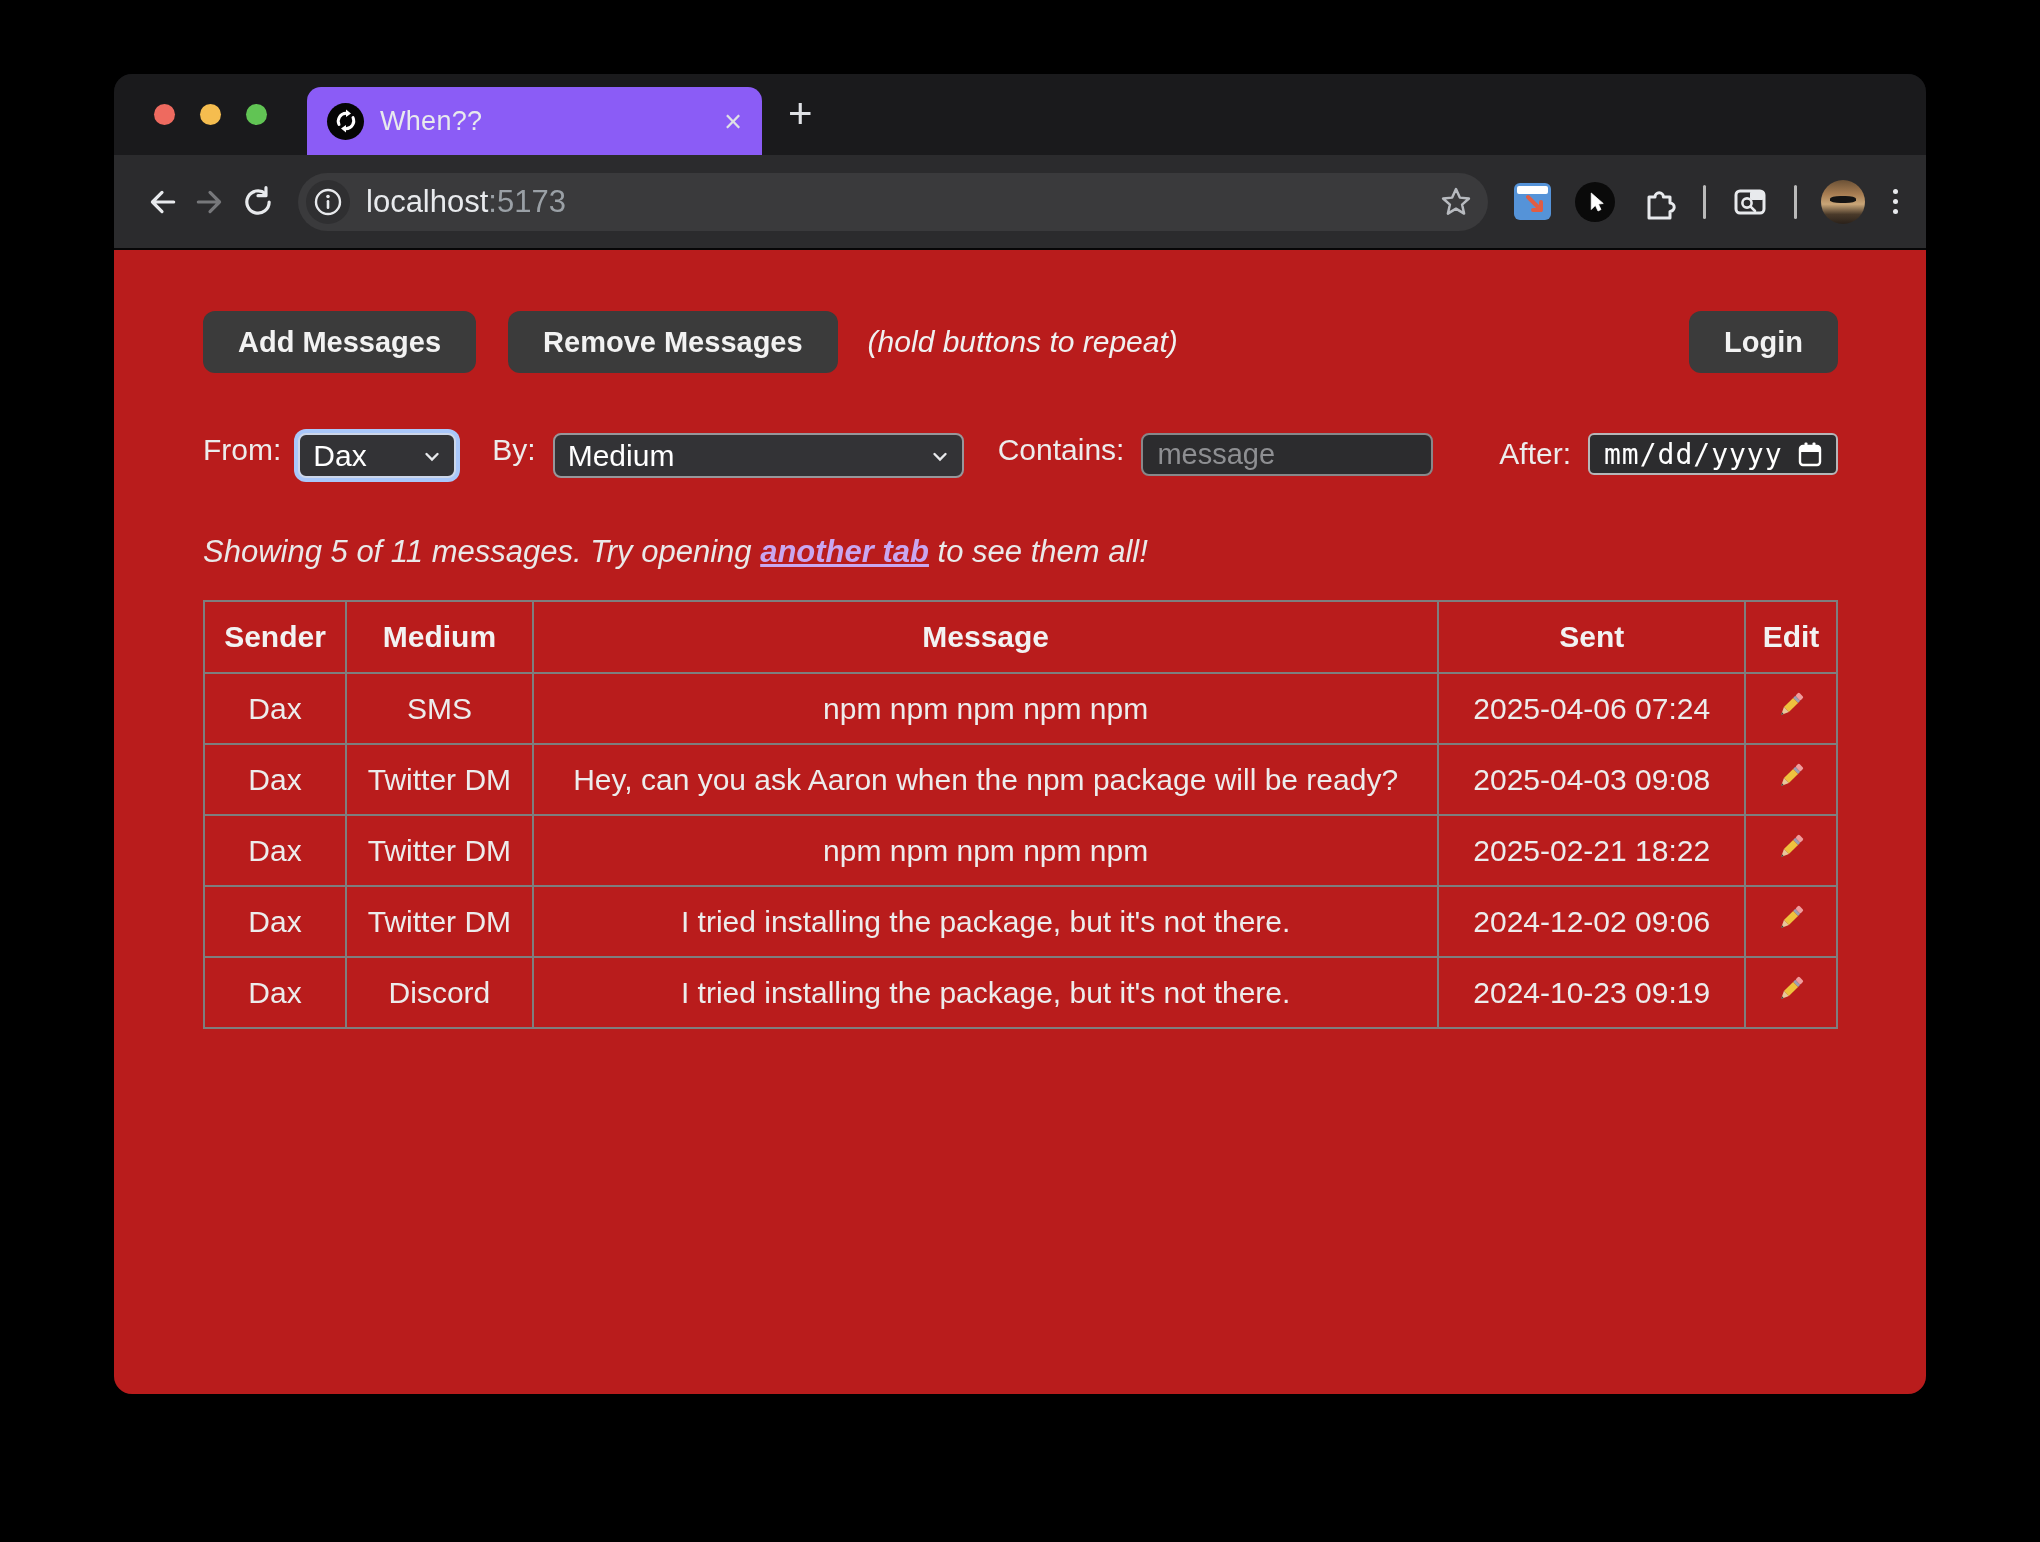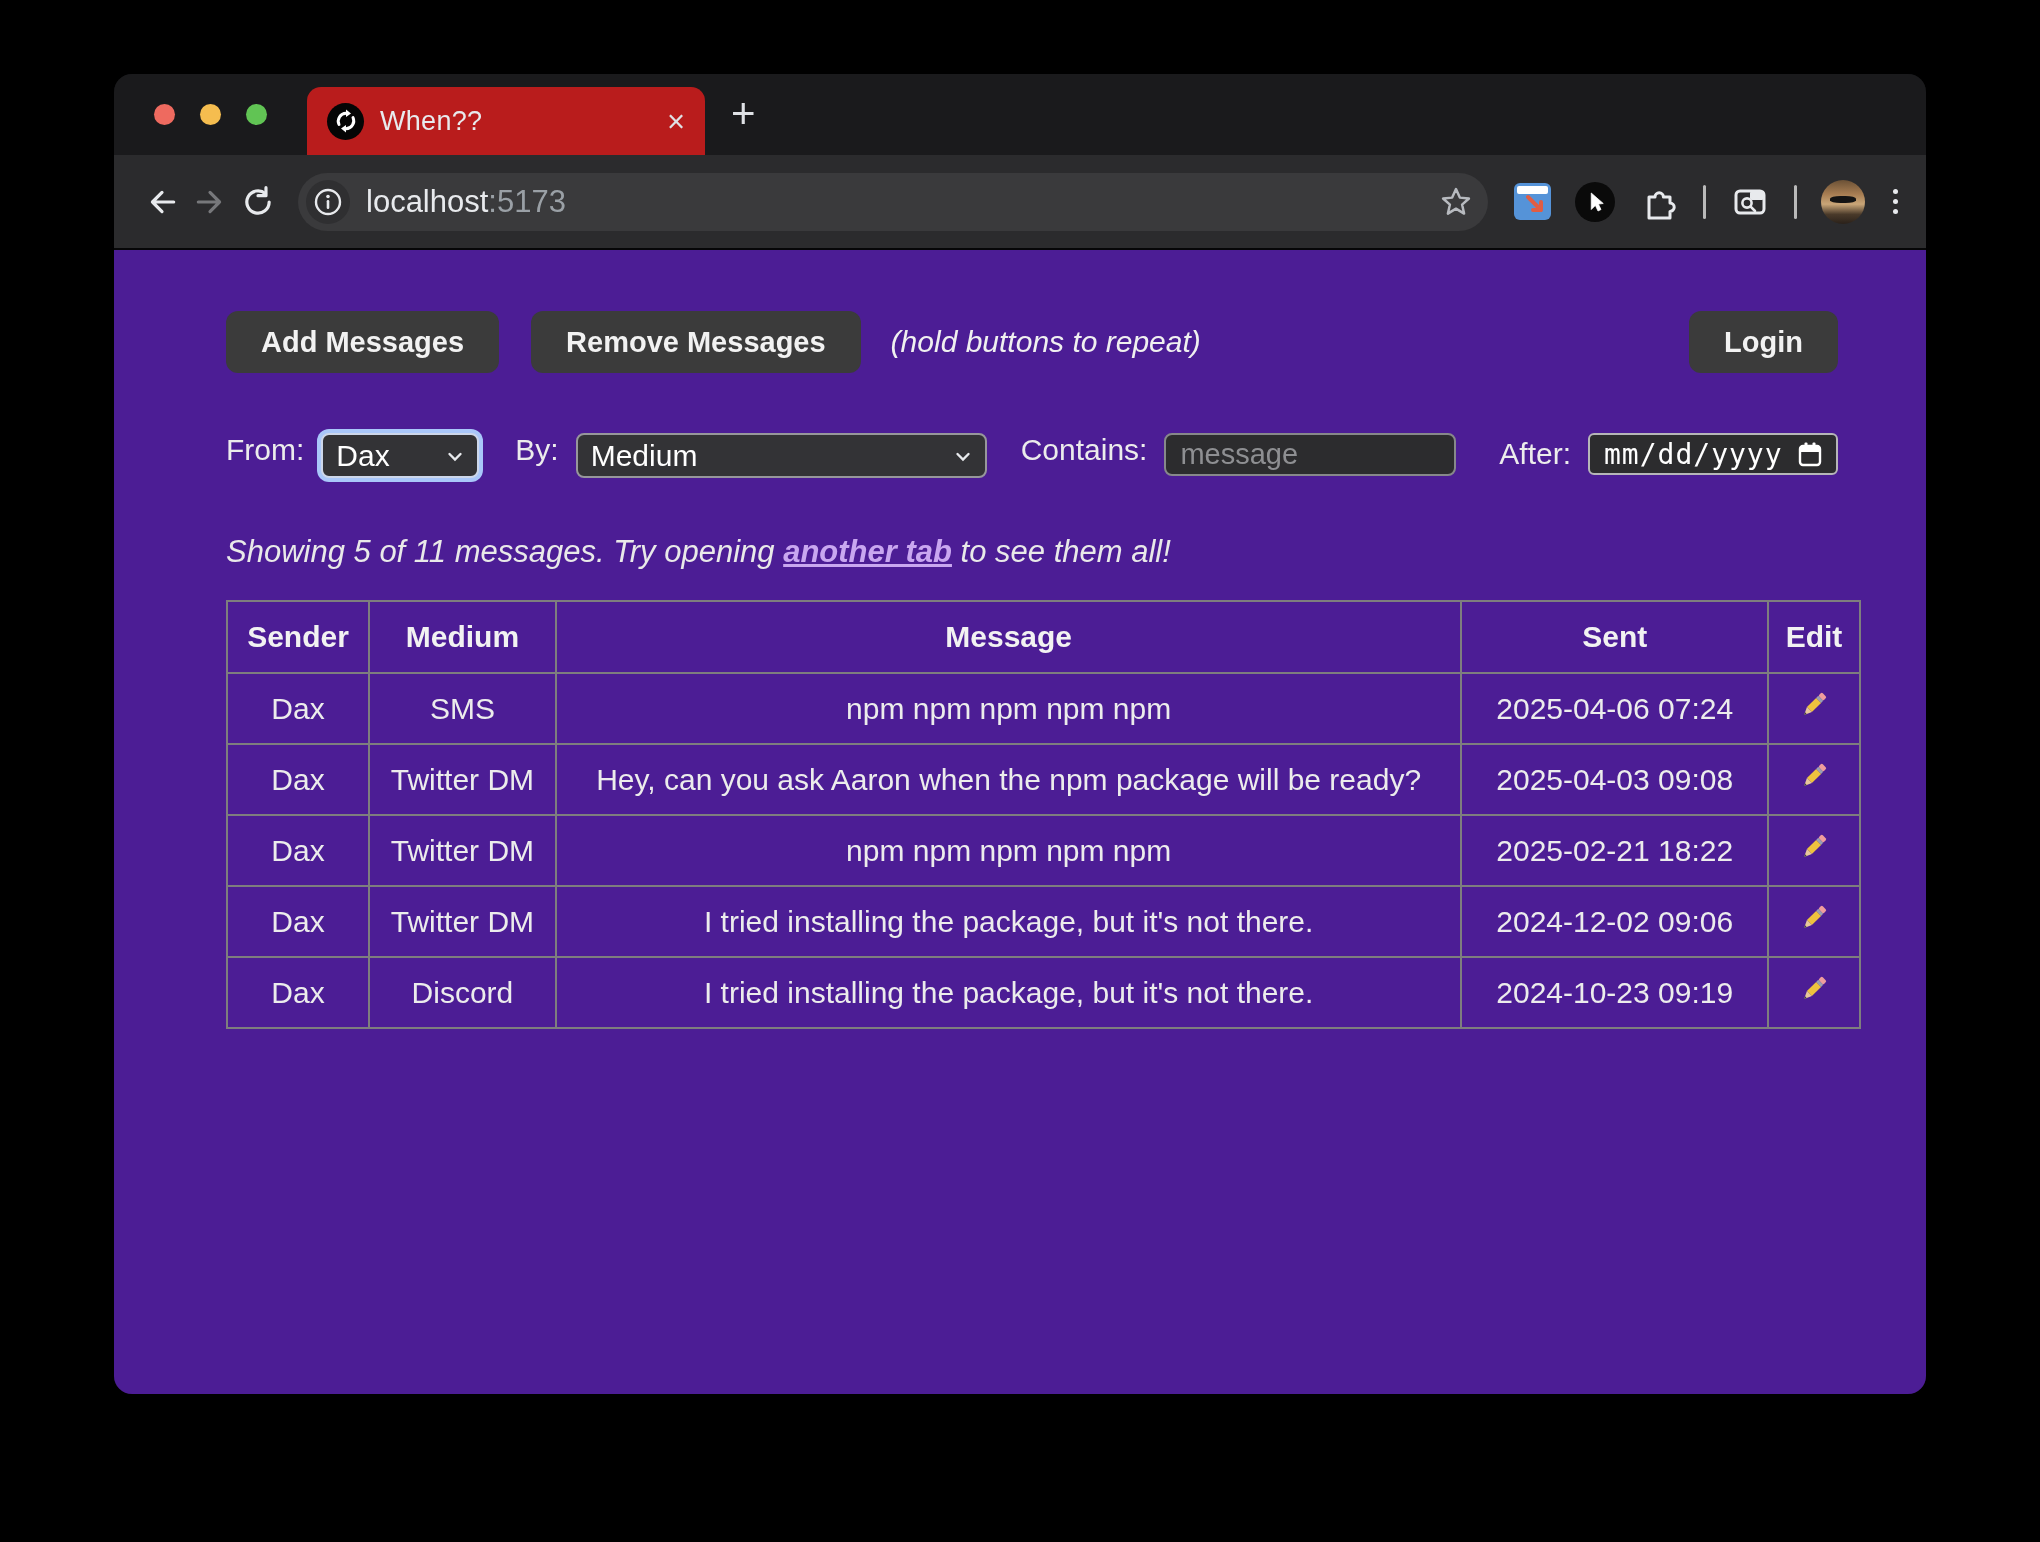--- a/index.html
+++ b/index.html
@@ -9,21 +9,21 @@
   
   .window { position:absolute; left:114px; top:74px; width:1812px; height:1320px;
             border-radius:18px; overflow:hidden; background:#101012;
             display:flex; flex-direction:column; }
 
   
   .tabstrip { height:81px; background:#1a1a1c; display:flex; align-items:flex-end; flex-shrink:0; }
   .traffic { display:flex; align-items:center; gap:25px; margin:0 0 30px 40px; }
   .light { width:21px; height:21px; border-radius:50%; }
   .light.red { background:#ee6a5f; } .light.yellow { background:#f5bd4f; } .light.green { background:#61c454; }
-  .tab { margin-left:40px; width:398px; height:68px; background:#b91c1c;
+  .tab { margin-left:40px; width:455px; height:68px; background:#8b5cf6;
          border-radius:14px 14px 0 0; display:flex; align-items:center; padding:0 20px; gap:16px; }
   .favicon { width:37px; height:37px; border-radius:50%; background:#050505;
              display:flex; align-items:center; justify-content:center; flex-shrink:0; }
   .tab-title { flex:1; color:#e8eaed; font-size:27px; letter-spacing:.3px; }
   .tab-close { color:#dfe1e5; font-size:31px; line-height:1; cursor:default; }
   .newtab { color:#dfe1e5; font-size:42px; font-weight:300; margin:0 0 20px 26px; line-height:1; }
 
   
   .toolbar { height:95px; background:#2b2b2d; display:flex; align-items:center;
              padding:0 24px; flex-shrink:0; border-bottom:2px solid #060607; }
@@ -42,21 +42,21 @@
   .ext-cursor { width:40px; height:40px; border-radius:50%; background:#0a0a0a;
                 display:flex; align-items:center; justify-content:center; }
   .avatar { width:44px; height:44px; border-radius:50%; overflow:hidden; position:relative;
             background:linear-gradient(180deg,#6b5136 0%,#a77d52 32%,#c9a678 55%,#4a3a2a 78%,#2a211a 100%); }
   .avatar::after { content:""; position:absolute; left:20%; top:38%; width:60%; height:16%;
                    background:#141414; border-radius:40%; }
   .dots { display:flex; flex-direction:column; gap:5px; padding:4px; }
   .dots i { width:5px; height:5px; border-radius:50%; background:#e8eaed; }
 
   
-  .content { flex:1; background:#4c1d95; padding:61px 88px 0 112px; }
+  .content { flex:1; background:#b91c1c; padding:61px 88px 0 89px; }
 
   .actions { display:flex; align-items:center; }
   .btn { height:62px; padding:0 35px; background:#3b3b3b; border:none; border-radius:12px;
          color:#f2f2f2; font-size:29px; font-weight:600; font-family:inherit;
          display:flex; align-items:center; }
   .btn + .btn { margin-left:32px; }
   .hint { margin-left:30px; font-size:30px; font-style:italic; color:#f0f0f0; }
   .btn.login { margin-left:auto; }
 
   .filters { margin-top:60px; display:flex; align-items:flex-start; font-size:30px; color:#ececec; }

